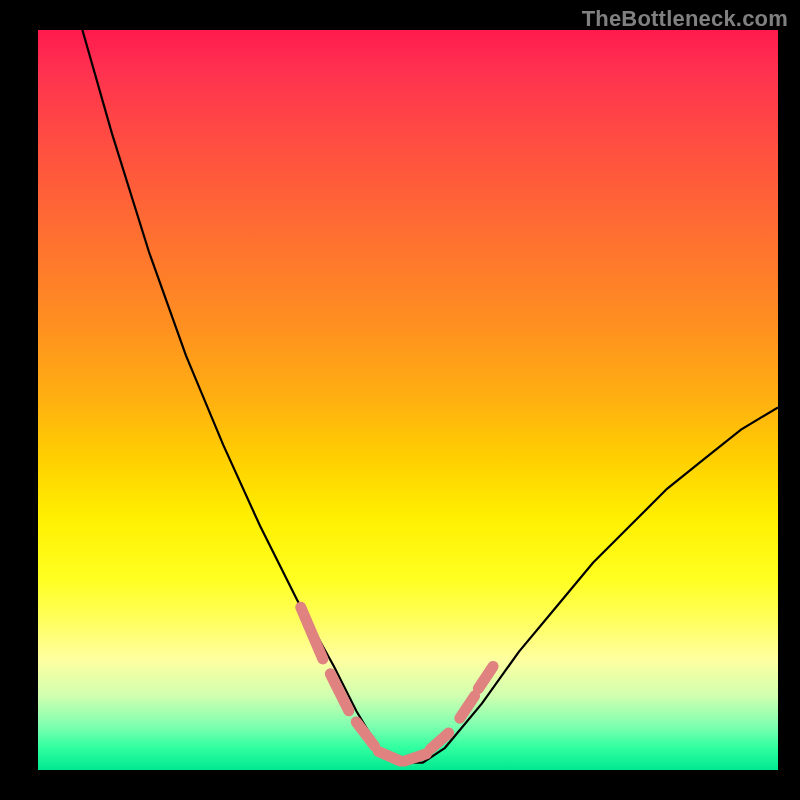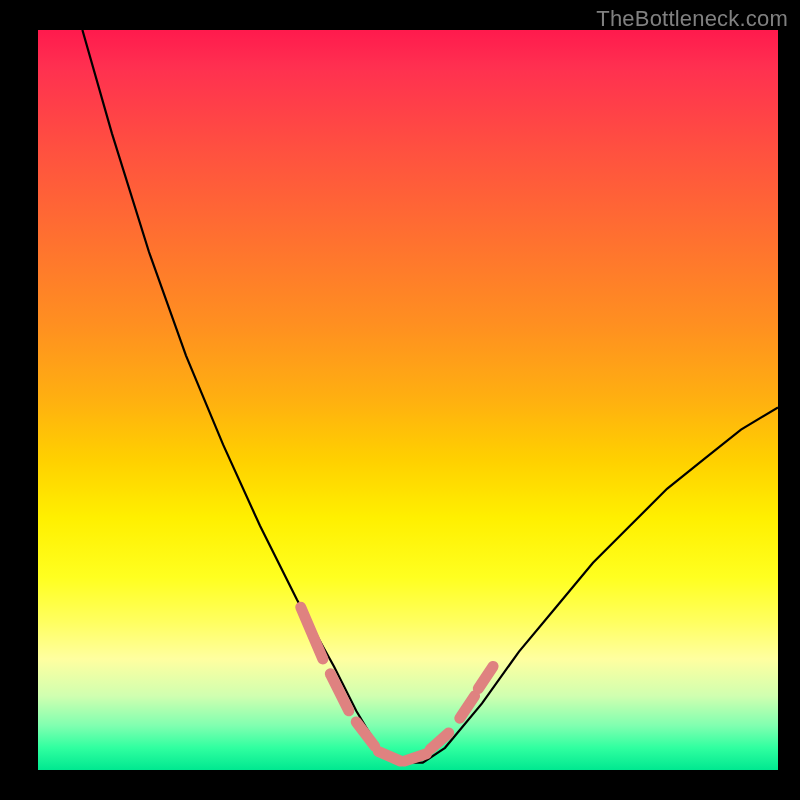--- a/index.html
+++ b/index.html
@@ -10,21 +10,21 @@
     position: relative;
     font-family: Arial, sans-serif;
     overflow: hidden;
   }
   .watermark {
     position: absolute;
     top: 6px;
     right: 12px;
     color: #808080;
     font-size: 22px;
-    font-weight: 400;
+    font-weight: 700;
     z-index: 10;
     letter-spacing: 0.2px;
   }
   .plot-area {
     position: absolute;
     left: 38px;
     top: 30px;
     width: 740px;
     height: 740px;
     background: linear-gradient(to bottom,

